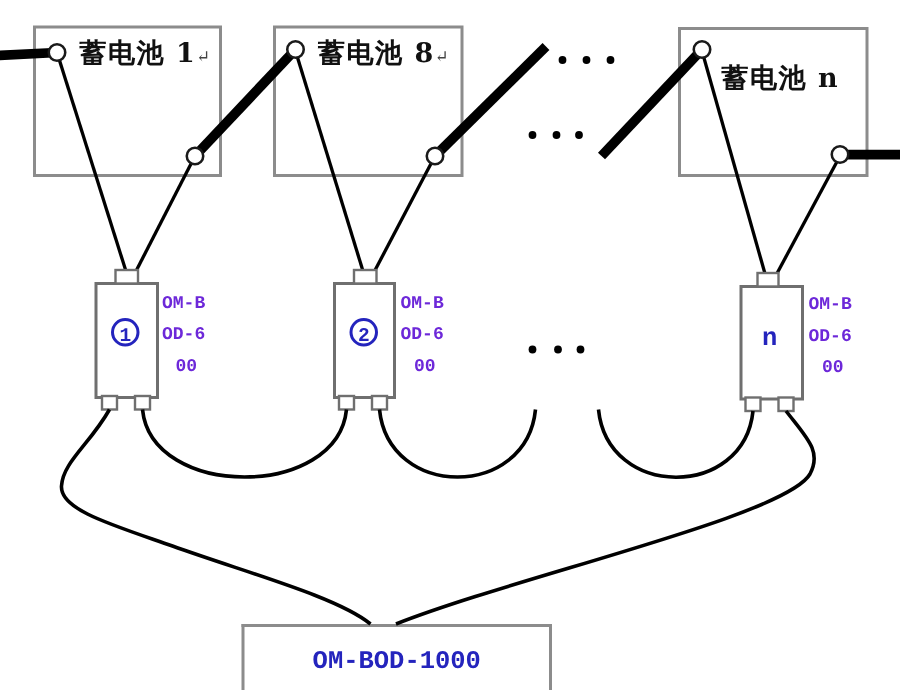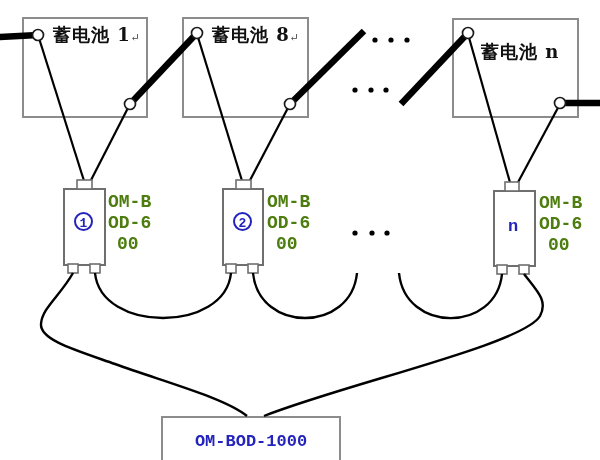--- a/index.html
+++ b/index.html
@@ -14,24 +14,24 @@
   .pmark{font-size:11px;color:#444;font-weight:normal;}
   .device{position:absolute;border:2px solid #6f6f6f;background:#ffffff;box-sizing:border-box;z-index:1;}
   #device-1{left:63px;top:188px;width:43px;height:78px;}
   #device-2{left:222px;top:188px;width:42px;height:78px;}
   #device-n{left:493px;top:190px;width:43px;height:77px;}
   .dev-num{position:absolute;z-index:3;color:#2424bd;font-family:"Liberation Mono", monospace;
            font-weight:bold;}
   .num-circle{width:19px;height:19px;border:2px solid #2424bd;border-radius:50%;
               font-size:13px;line-height:19px;text-align:center;box-sizing:border-box;}
   .num-plain{font-size:17px;}
-  .model{position:absolute;z-index:3;color:#4d7c0f;font-family:"Liberation Mono", monospace;
-         font-weight:bold;font-size:18px;line-height:21px;white-space:nowrap;}
+  .model{position:absolute;z-index:3;color:#6d28d9;font-family:"Liberation Mono", monospace;
+         font-weight:bold;font-size:12px;line-height:21px;white-space:nowrap;}
   .model .ln3{padding-left:9px;}
-  #controller{position:absolute;left:161px;top:416px;width:180px;height:44px;
+  #controller{position:absolute;left:161px;top:416px;width:207px;height:44px;
               border:2px solid #8c8c8c;border-bottom:none;background:#fff;box-sizing:border-box;z-index:1;}
   #controller-label{position:absolute;left:0;right:0;top:14px;text-align:center;color:#2424bd;
               font-family:"Liberation Mono", monospace;font-weight:bold;font-size:17px;z-index:3;}
   #wires{position:absolute;left:0;top:0;z-index:2;pointer-events:none;}
 </style>
 </head>
 <body>
 
 <div id="stage">
 

